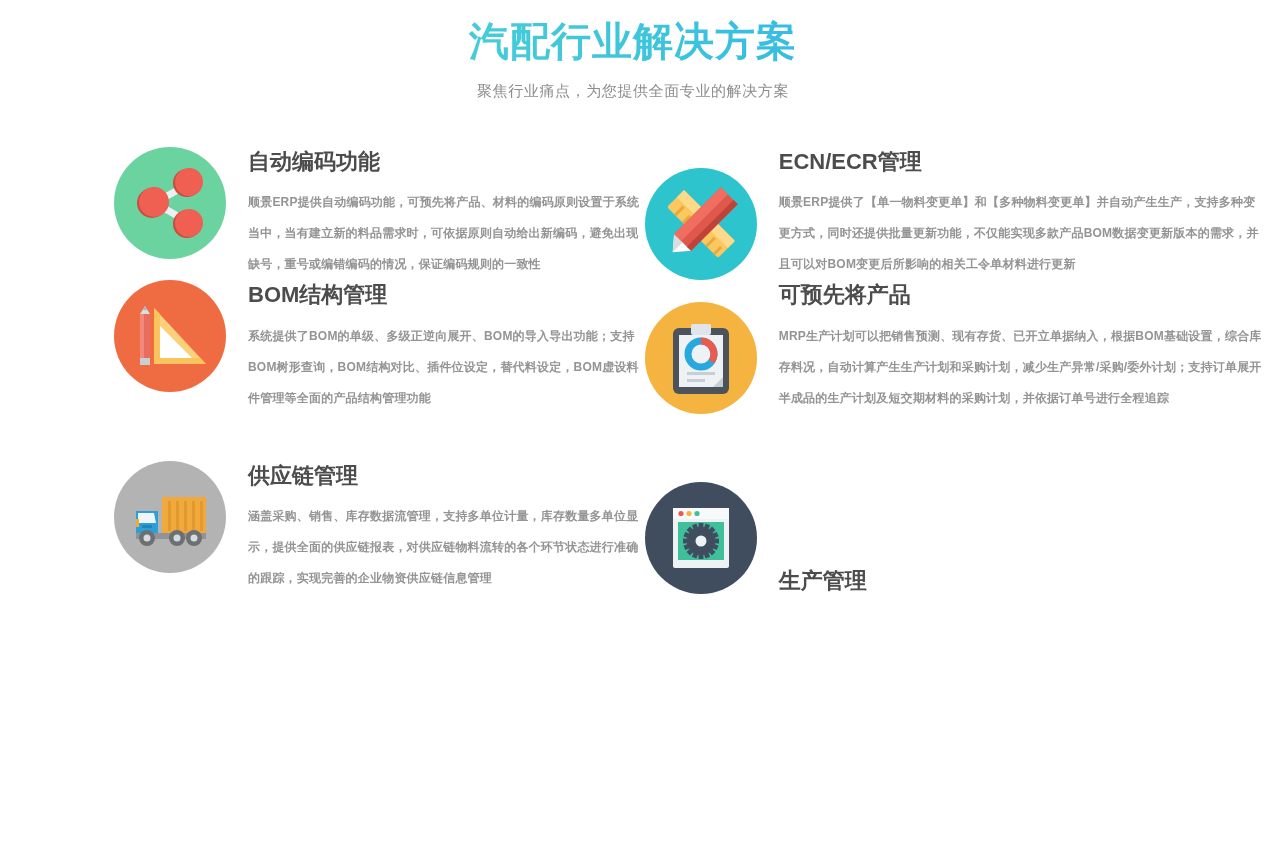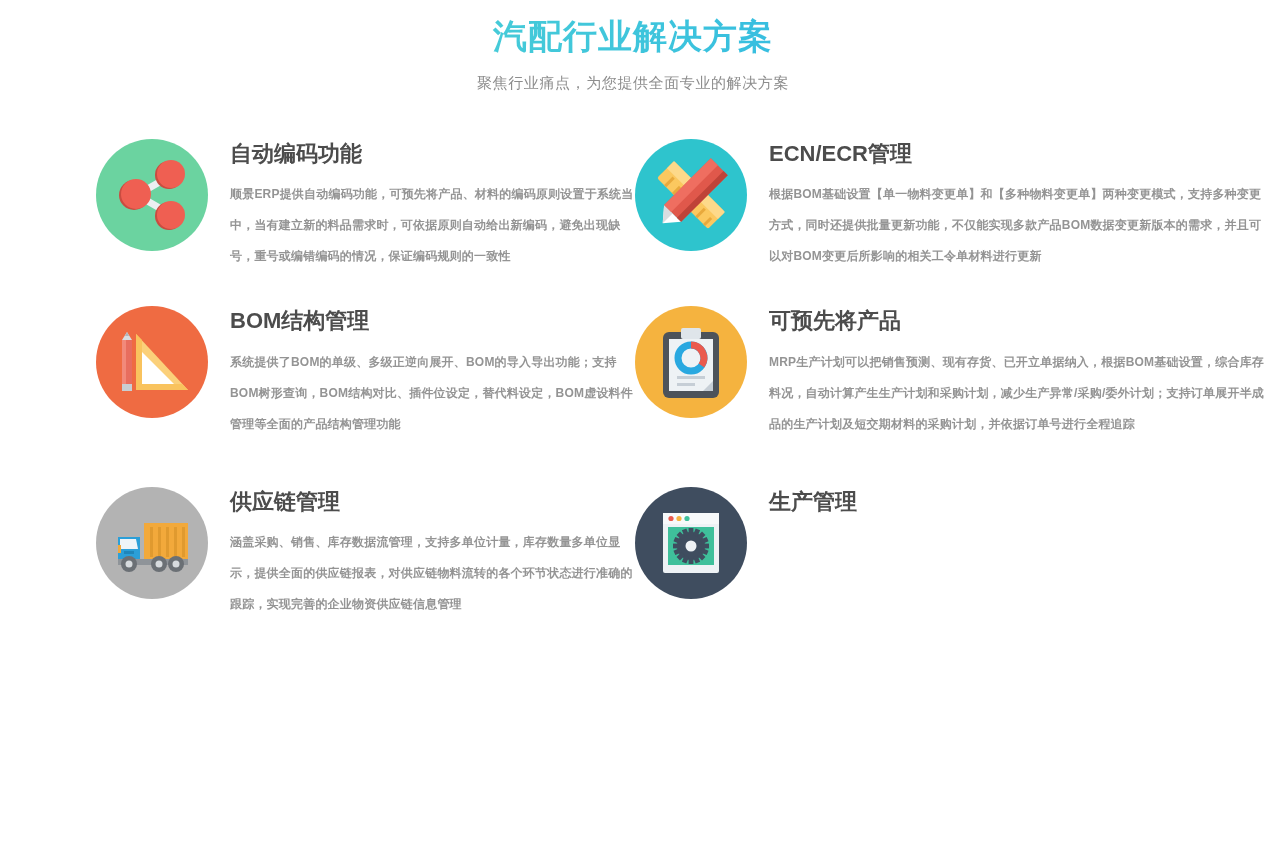--- a/index.html
+++ b/index.html
@@ -22,21 +22,21 @@
     box-sizing: border-box;
   }
 
   
   .header {
     text-align: center;
     padding-top: 14px;
   }
   .page-title {
     margin: 0;
-    font-size: 34px;
+    font-size: 40px;
     font-weight: bold;
     line-height: 1.35;
     letter-spacing: 1px;
     background-image: linear-gradient(90deg,
         #2bb4e6 0%,
         #35c2e0 18%,
         #46cbd8 38%,
         #3cc3dd 54%,
         #2fb6e5 72%,
         #23a9e8 100%);
@@ -77,33 +77,34 @@
     line-height: 31px;
     letter-spacing: 0.2px;
   }
 
   .grid-rows {
     display: block;
     margin-top: 46px;
   }
   .grid-row {
     display: flex;
+    padding-left: 18px;
   }
   .cell-left {
     width: 635px;
     box-sizing: border-box;
     padding-left: 96px;
     display: flex;
     align-items: flex-start;
   }
   .cell-right {
     width: 631px;
     box-sizing: border-box;
     display: flex;
-    align-items: flex-start;
+    align-items: flex-end;
   }
 
   
   .icon-svg { display: block; width: 112px; height: 112px; }
 </style>
 </head>
 <body>
 
 <div class="page">
 
@@ -159,26 +160,26 @@
               <polygon points="16,56 30,44 30,68" fill="#ffffff"></polygon>
               <polygon points="16,56 30,44 30,56" fill="#d9dde0"></polygon>
               <rect x="30" y="44" width="66" height="24" fill="#e0584b"></rect>
               <rect x="30" y="44" width="66" height="10" fill="#ef6e60"></rect>
               <rect x="30" y="62" width="66" height="6" fill="#bf4338"></rect>
             </g>
           </svg>
         </div>
         <div class="feature-body">
           <h2 class="feature-title">ECN/ECR管理</h2>
-          <p class="feature-desc">根据BOM基础设置【单一物料变更单】和【多种物料变更单】两种变更模式，支持多种变更方式，同时还提供批量更新功能，不仅能实现多款产品BOM数据变更新版本的需求，并且可以对BOM变更后所影响的相关工令单材料进行更新</p>
+          <p class="feature-desc">顺景ERP提供了【单一物料变更单】和【多种物料变更单】并自动产生生产，支持多种变更方式，同时还提供批量更新功能，不仅能实现多款产品BOM数据变更新版本的需求，并且可以对BOM变更后所影响的相关工令单材料进行更新</p>
         </div>
       </div>
     </div>
 
-    <div class="grid-row" style="margin-top:34px;">
+    <div class="grid-row" style="">
       <div class="cell-left">
         <div class="feature-icon-wrap">
           <svg class="icon-svg" viewBox="0 0 112 112" aria-hidden="true">
             <circle cx="56" cy="56" r="56" fill="#ef6b42"></circle>
 
             <polygon points="40,28 92,84 40,84" fill="#fbd07a"></polygon>
             <polygon points="40,28 92,84 40,84" fill="none"></polygon>
             <polygon points="40,40 78,78 40,78" fill="#ffffff"></polygon>
             <polygon points="40,28 46,34 46,84 40,84" fill="#f9c35e"></polygon>
             <polygon points="40,84 92,84 86,78 40,78" fill="#f9c35e"></polygon>

